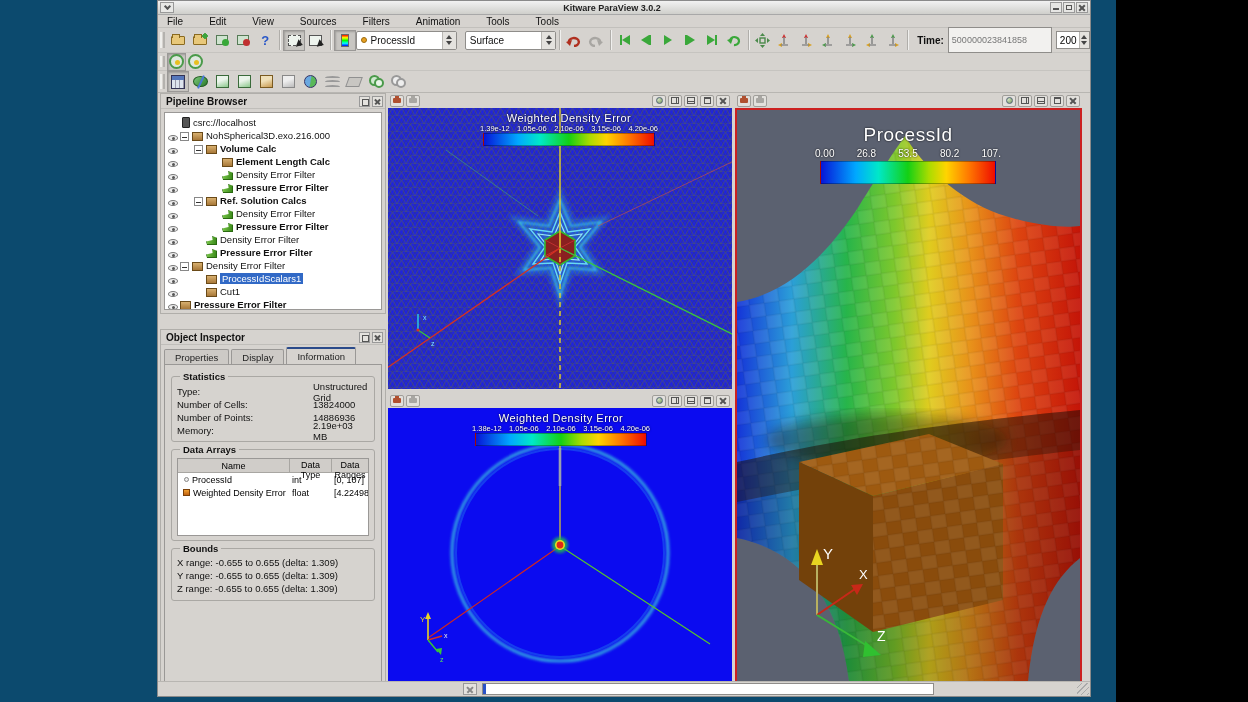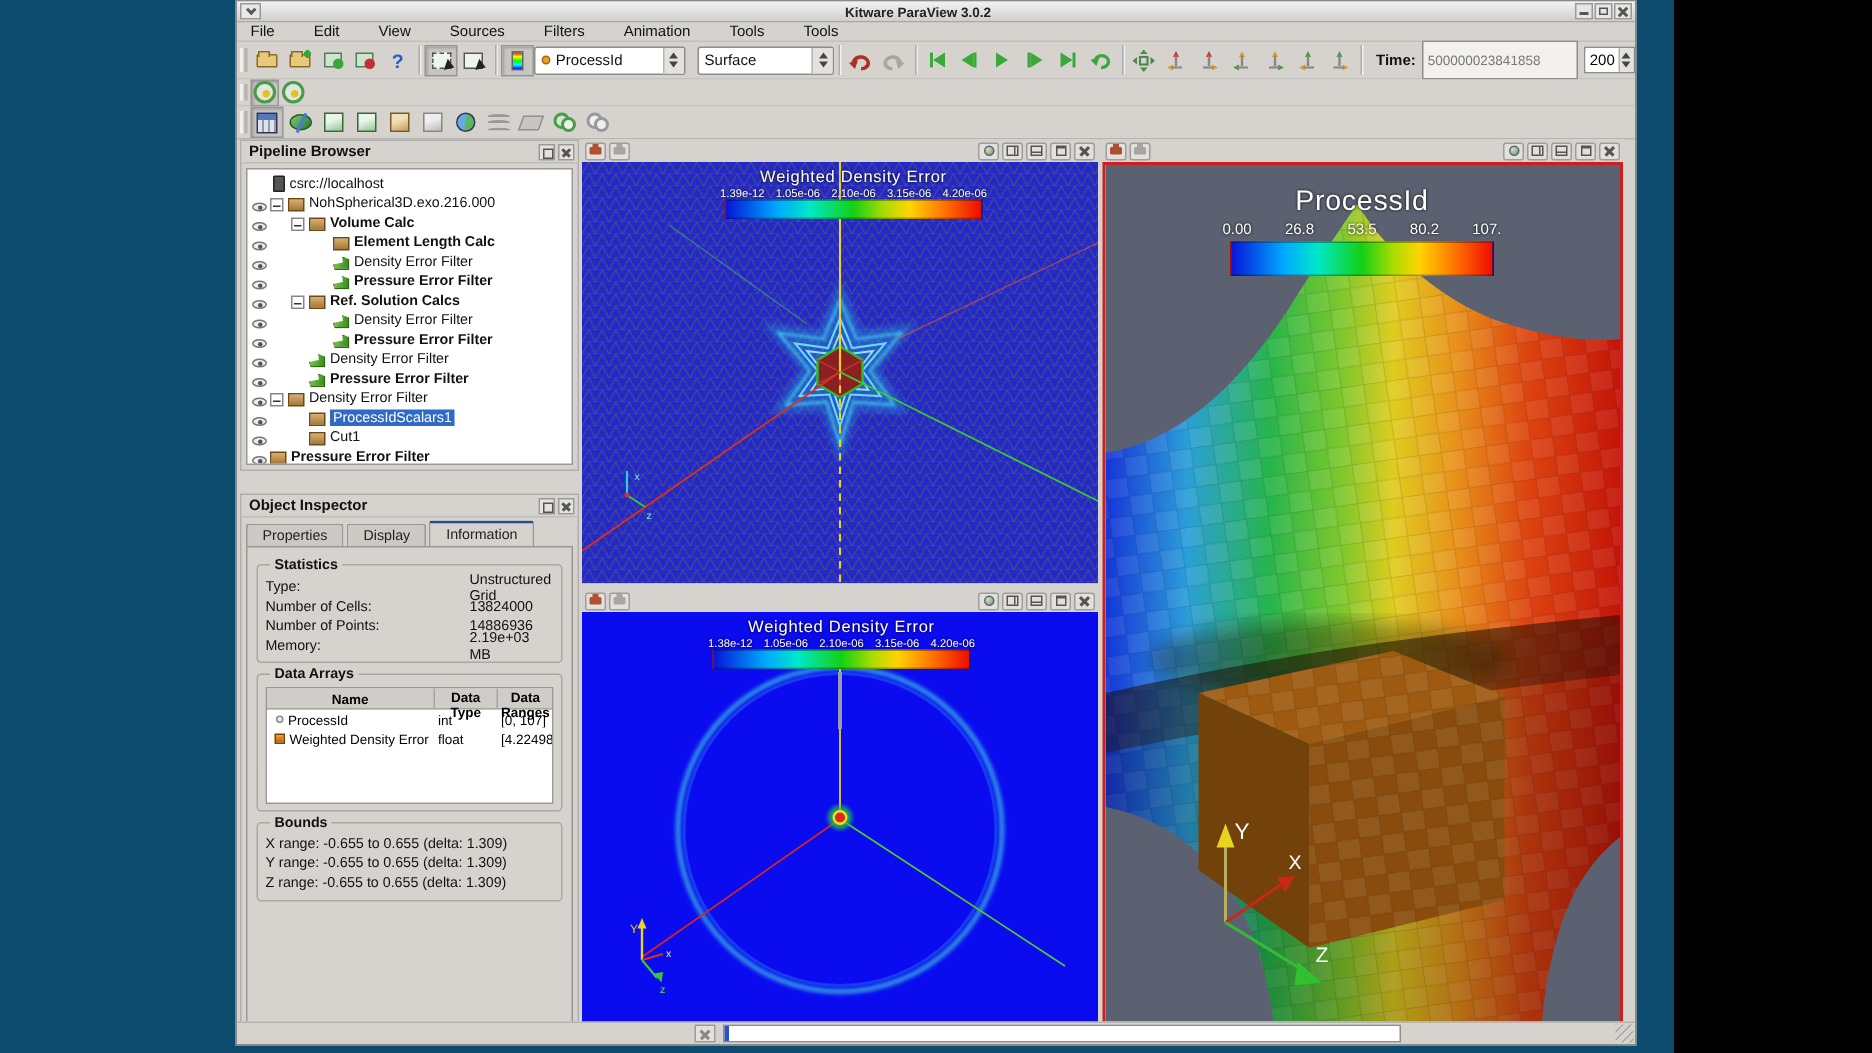--- a/index.html
+++ b/index.html
@@ -127,21 +127,21 @@
     padding:2px 10px 0;margin-right:2px;border-radius:2px 2px 0 0;color:#222;}
   .tab.active{background:#d6d3cf;height:17px;border-top:2px solid #2a4a8a;font-weight:normal;position:relative;z-index:2;}
   .inspbody{position:absolute;left:3px;top:34px;right:3px;bottom:3px;border:1px solid #9a9896;
     background:#d6d3cf;padding:4px 5px;overflow:hidden;}
   .group{border:1px solid #aaa8a4;border-radius:3px;position:relative;margin:7px 1px 0;padding:8px 5px 4px;}
   .group .gtitle{position:absolute;top:-6px;left:8px;background:#d6d3cf;padding:0 3px;font-size:9.5px;
     font-weight:bold;color:#111;}
   .statrow{display:flex;font-size:9.5px;color:#111;height:13px;align-items:center;gap:24px;}
   .statrow .sl{width:112px;flex:none;}
   .datable{border:1px solid #9a9896;background:#fff;height:78px;overflow:hidden;}
-  .dahead{display:flex;background:#d0cdc9;border-bottom:1px solid #a8a6a2;height:14px;font-size:9px;font-weight:bold;}
+  .dahead{display:flex;background:#d0cdc9;border-bottom:1px solid #a8a6a2;height:14px;font-size:9px;font-weight:normal;}
   .dahead div{padding:1px 2px;text-align:center;border-right:1px solid #a8a6a2;}
   .darow{display:flex;font-size:9px;height:13px;align-items:center;}
   .darow div{padding:0 2px;overflow:hidden;white-space:nowrap;}
   .c-name{width:112px;flex:none;display:flex;align-items:center;gap:3px;}
   .c-type{width:42px;flex:none;}
   .c-range{flex:1;}
   .pdot{width:5px;height:5px;border-radius:50%;border:1px solid #888;background:#eee;flex:none;margin-left:4px;}
   .cdot{width:7px;height:7px;background:linear-gradient(#f0a030,#c06010);border:1px solid #7a4008;flex:none;margin-left:3px;}
   .boundrow{font-size:9.5px;color:#111;height:13px;}
   .timetable{border:1px solid #9a9896;background:#fff;height:88px;overflow:hidden;}

